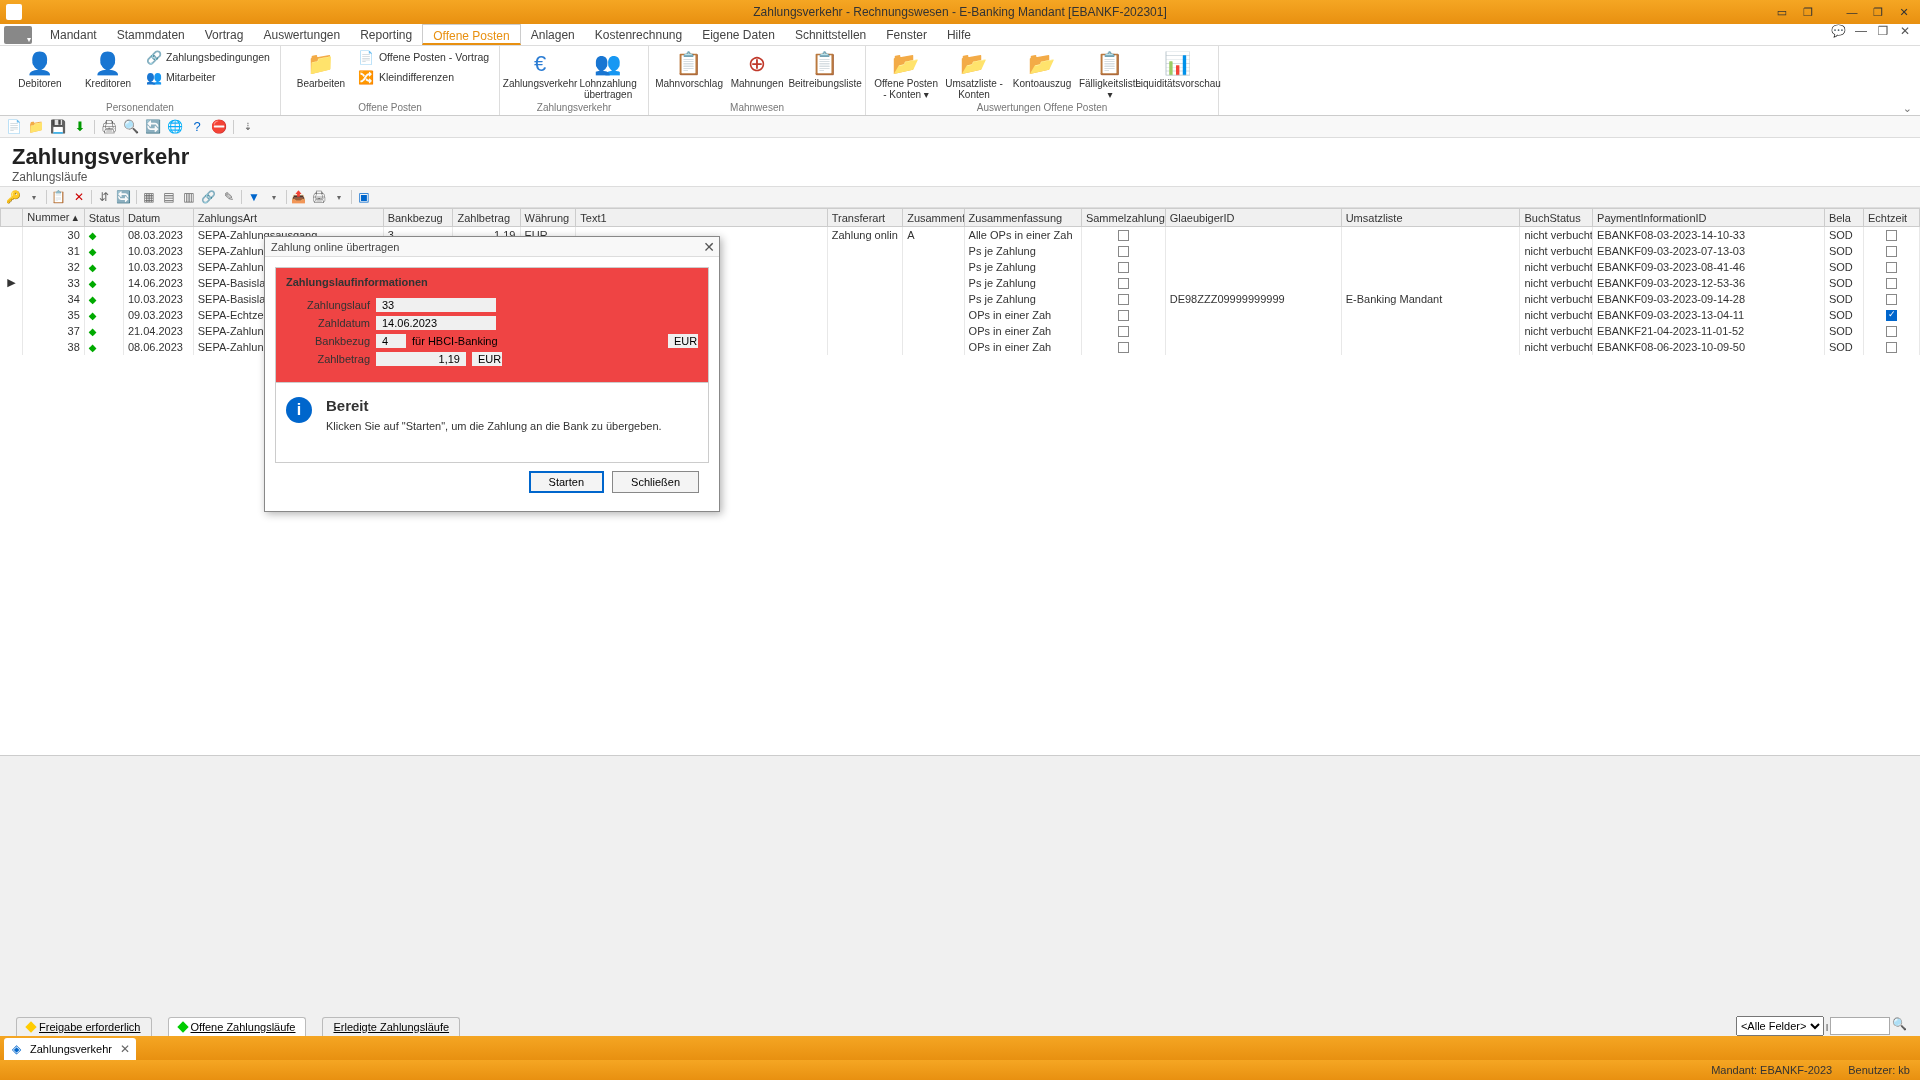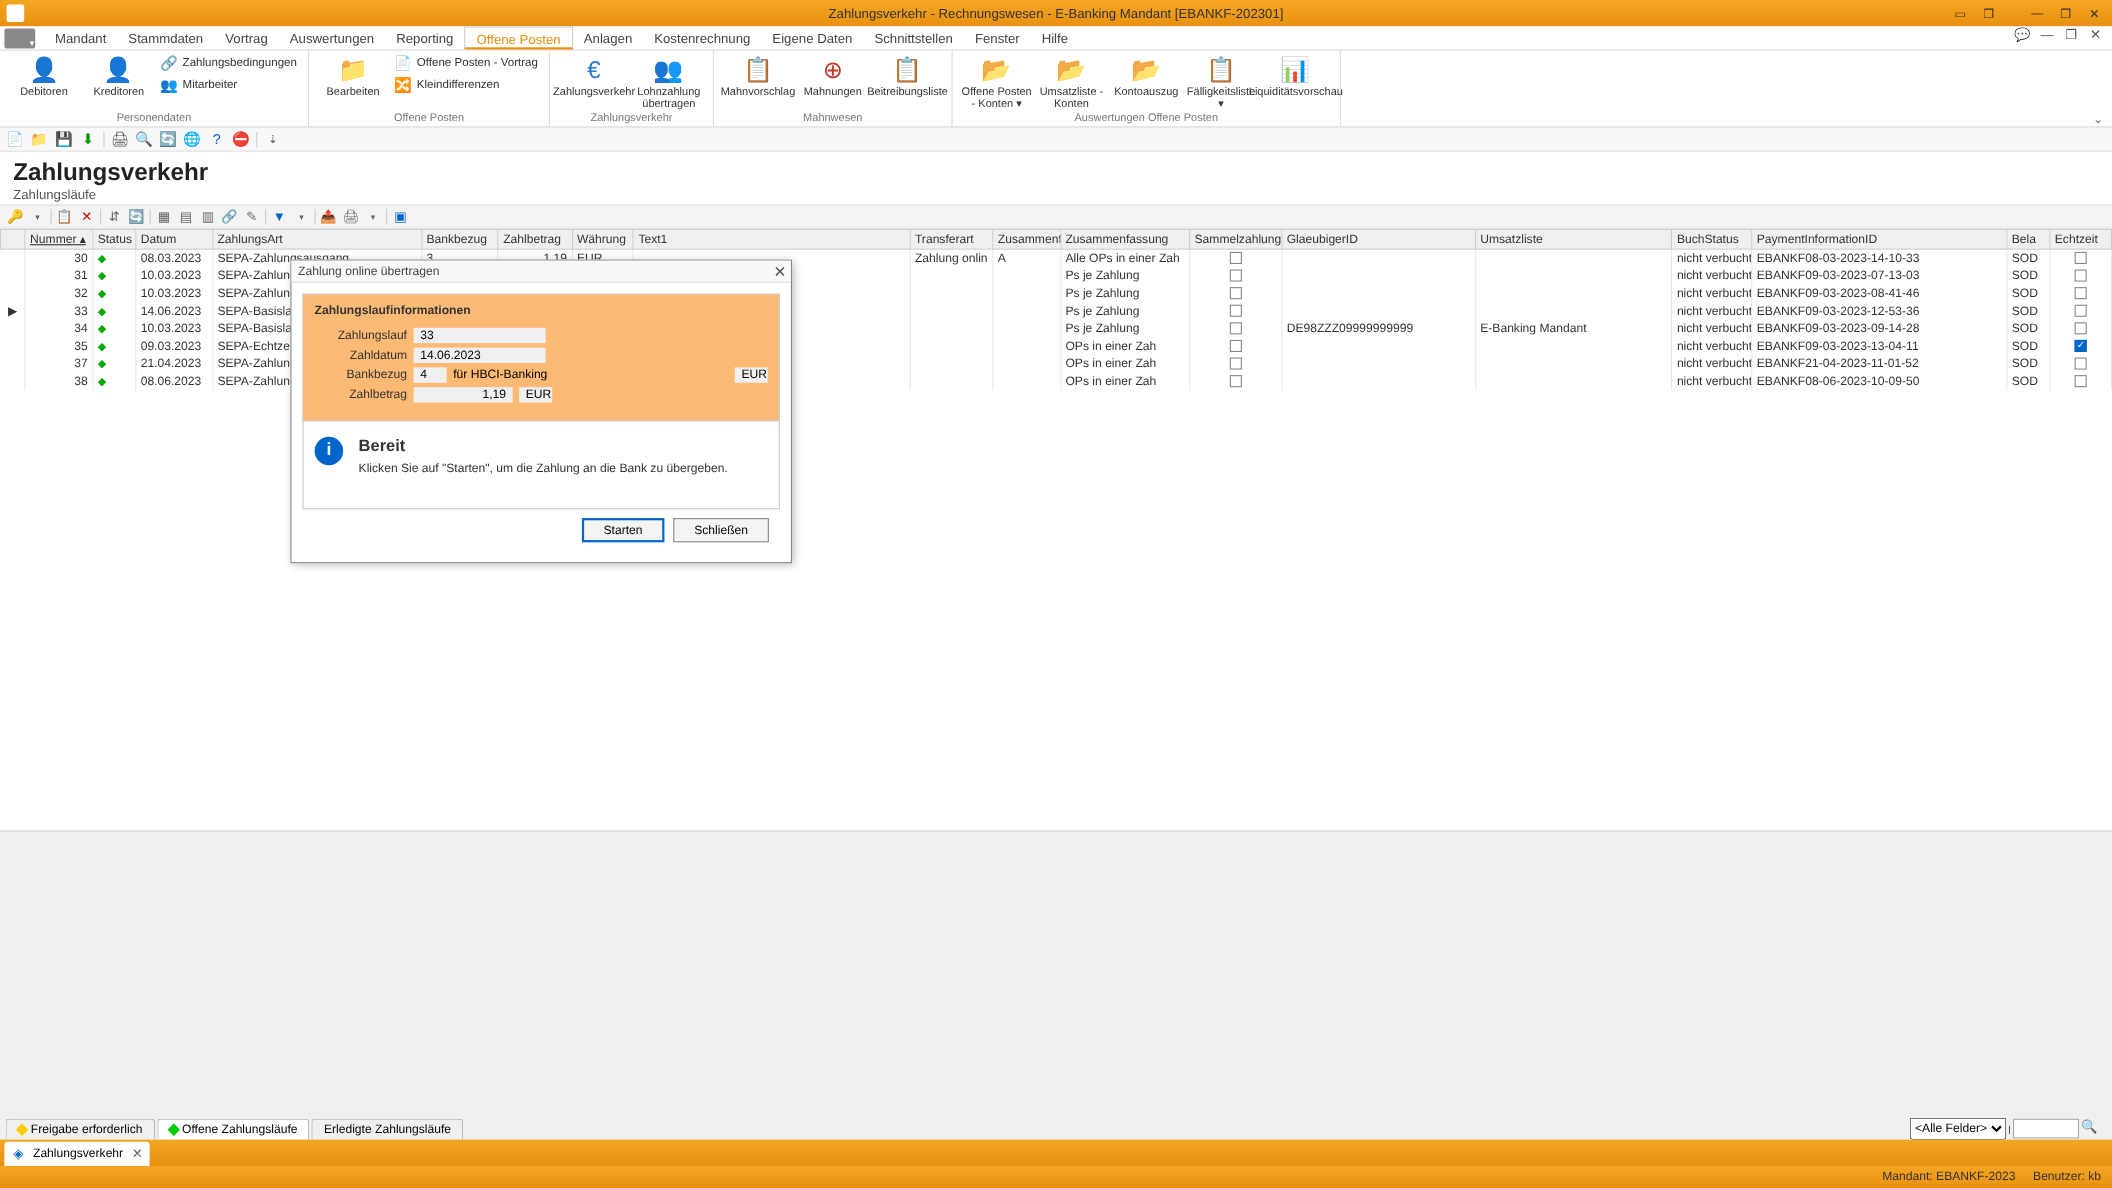--- a/index.html
+++ b/index.html
@@ -59,21 +59,21 @@
 .grid td { border-right: 1px solid #e8e8e8; padding: 1px 4px; height: 16px; color: #333; overflow: hidden; white-space: nowrap; }
 .grid tr.selrow td { background: #fff; }
 .grid .rowptr { width: 14px; text-align: center; color: #333; }
 .grid .status-dot { color: #0a0; font-size: 10px; }
 .grid .chk { display: inline-block; width: 11px; height: 11px; border: 1px solid #888; background: #fff; vertical-align: middle; }
 .grid .chk.checked { background: #0066cc; border-color: #0066cc; position: relative; }
 .grid .chk.checked::after { content: "✓"; color: #fff; font-size: 9px; position: absolute; top: -2px; left: 1px; }
 .grid .num { text-align: right; }
 
 
-.bottom-tabs { position: absolute; left: 5px; bottom: 44px; display: flex; gap: 2px; }
+.bottom-tabs { position: absolute; left: 16px; bottom: 44px; display: flex; gap: 16px; text-decoration: underline; }
 .bottom-tabs .btab { padding: 3px 10px; font-size: 11px; background: #f0f0f0; border: 1px solid #bbb; border-bottom: none; border-radius: 3px 3px 0 0; cursor: pointer; display: flex; align-items: center; gap: 4px; }
 .bottom-tabs .btab.active { background: #fff; }
 .bottom-tabs .diamond { width: 8px; height: 8px; background: #fc0; transform: rotate(45deg); display: inline-block; }
 .bottom-tabs .diamond.green { background: #0c0; }
 .bottom-search { position: absolute; right: 10px; bottom: 44px; display: flex; align-items: center; gap: 2px; }
 .bottom-search select { font-size: 11px; height: 20px; }
 .bottom-search .srch { width: 18px; height: 18px; font-size: 12px; cursor: pointer; }
 
 
 .wintabs { position: absolute; left: 0; right: 0; bottom: 20px; height: 24px; background: linear-gradient(to bottom, #f5a623, #e89010); display: flex; align-items: stretch; }
@@ -82,21 +82,21 @@
 .wintabs .wtab .wclose { position: absolute; right: 6px; font-size: 12px; cursor: pointer; color: #666; }
 
 
 .statusbar { position: absolute; left: 0; right: 0; bottom: 0; height: 20px; background: linear-gradient(to bottom, #f5a623, #e89010); display: flex; align-items: center; justify-content: flex-end; font-size: 11px; color: #333; padding: 0 10px; gap: 16px; }
 
 
 .dialog { position: absolute; left: 264px; top: 236px; width: 456px; background: #fff; border: 1px solid #888; box-shadow: 2px 2px 8px rgba(0,0,0,0.3); z-index: 100; }
 .dialog .dlg-title { height: 20px; display: flex; align-items: center; padding: 0 6px; font-size: 11px; color: #444; background: #f8f8f8; border-bottom: 1px solid #ddd; position: relative; }
 .dialog .dlg-close { position: absolute; right: 4px; font-size: 14px; cursor: pointer; color: #555; }
 .dialog .dlg-body { padding: 10px; }
-.dialog .info-box { border: 1px solid #ccc; padding: 8px 10px 12px 10px; background: #fdba74; }
+.dialog .info-box { border: 1px solid #ccc; padding: 8px 10px 12px 10px; background: #ef4444; }
 .dialog .info-header { font-size: 11px; font-weight: 600; color: #333; margin-bottom: 10px; }
 .dialog .info-row { display: flex; align-items: center; font-size: 11px; margin-bottom: 4px; gap: 6px; }
 .dialog .info-row .lbl { width: 84px; text-align: right; color: #333; }
 .dialog .info-row .val { background: #f0f0f0; padding: 1px 6px; min-width: 30px; }
 .dialog .info-row .val.w1 { width: 120px; }
 .dialog .info-row .valr { text-align: right; width: 90px; }
 .dialog .status-box { border: 1px solid #ccc; border-top: none; padding: 14px 10px 30px 10px; display: flex; gap: 14px; align-items: flex-start; }
 .dialog .status-icon { width: 26px; height: 26px; border-radius: 50%; background: #0066cc; color: #fff; display: flex; align-items: center; justify-content: center; font-size: 16px; font-weight: bold; flex-shrink: 0; }
 .dialog .status-text h3 { font-size: 15px; color: #333; margin-bottom: 6px; font-weight: 600; }
 .dialog .status-text p { font-size: 11px; color: #333; }
@@ -301,21 +301,21 @@
     <span style="font-size:8px">▾</span>
   <span class="sep"></span>
   <span style="color:#06c">▣</span>
 </div>
 
 <div class="grid-container">
   <table class="grid">
     <thead>
         <tr id="grid-head">
           <th style="width: 16px;"></th>
-          <th style="width: 44px; text-decoration: underline;">Nummer ▴</th>
+          <th style="width: 44px;">Nummer ▴</th>
           <th style="width: 28px;">Status</th>
           <th style="width: 50px;">Datum</th>
           <th style="width: 136px;">ZahlungsArt</th>
           <th style="width: 50px;">Bankbezug</th>
           <th style="width: 48px;">Zahlbetrag</th>
           <th style="width: 40px;">Währung</th>
           <th style="width: 180px;">Text1</th>
           <th style="width: 54px;">Transferart</th>
           <th style="width: 44px;">Zusammenfa</th>
           <th style="width: 84px;">Zusammenfassung</th>

